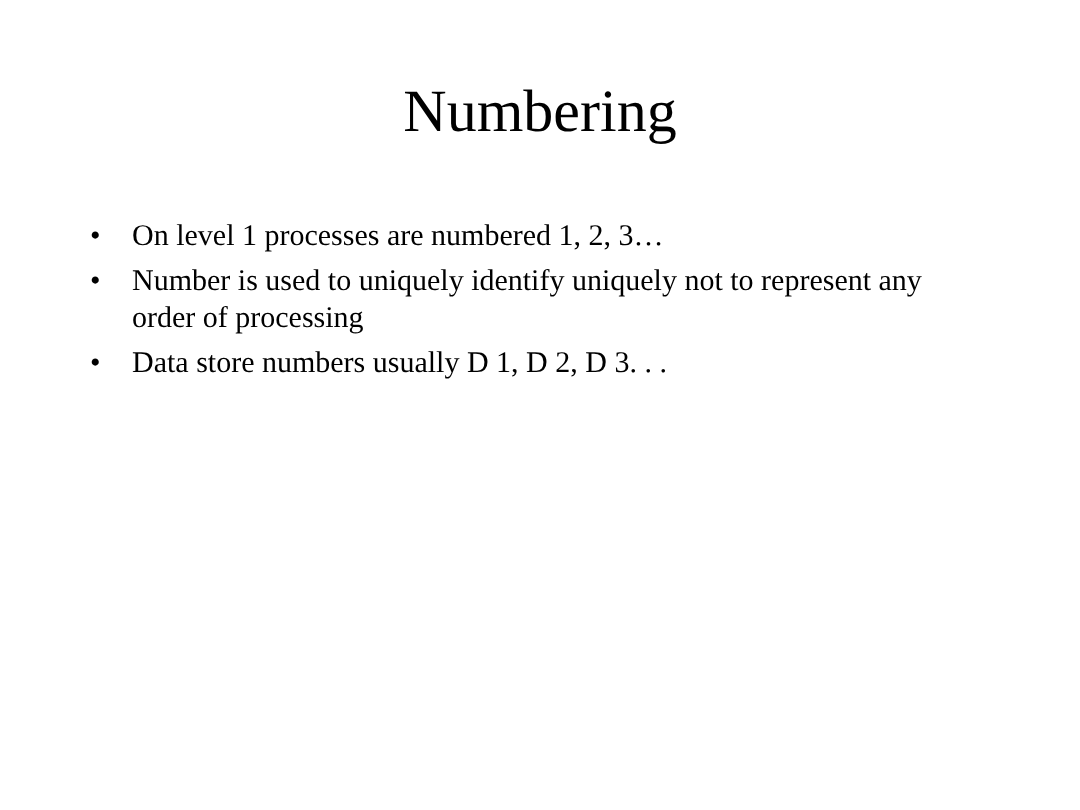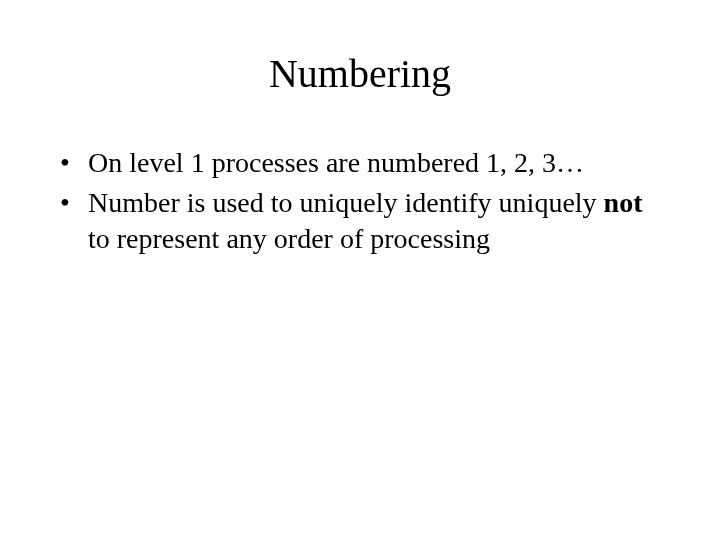--- a/index.html
+++ b/index.html
@@ -20,44 +20,47 @@
   .title {
     text-align: center;
     font-size: 40px;
     font-weight: normal;
     margin: 0 0 48px 0;
   }
   ul.bullets {
     list-style: none;
     margin: 0;
     padding: 0;
-    font-size: 28px;
+    font-size: 20px;
     line-height: 1.28;
   }
   ul.bullets > li {
     position: relative;
     padding-left: 28px;
     margin-bottom: 4px;
   }
   ul.bullets > li::before {
     content: "•";
     position: absolute;
     left: 0;
     top: 0;
   }
   .bold {
-    font-weight: bold;
+    font-weight: normal;
   }
 </style>
 </head>
 <body>
 
 <div class="slide">
   <h1 class="title">Numbering</h1>
   <ul class="bullets">
     <li>
       <span>On level 1 processes are numbered 1, 2, 3…</span>
     </li>
     <li>
       <span>Number is used to uniquely identify uniquely </span><span class="bold">not</span><span> to represent any order of processing</span>
     </li>
+    <li>
+      <span>Data store numbers usually D 1, D 2, D 3. . .</span>
+    </li>
   </ul>
 </div>
 
 </body></html>

